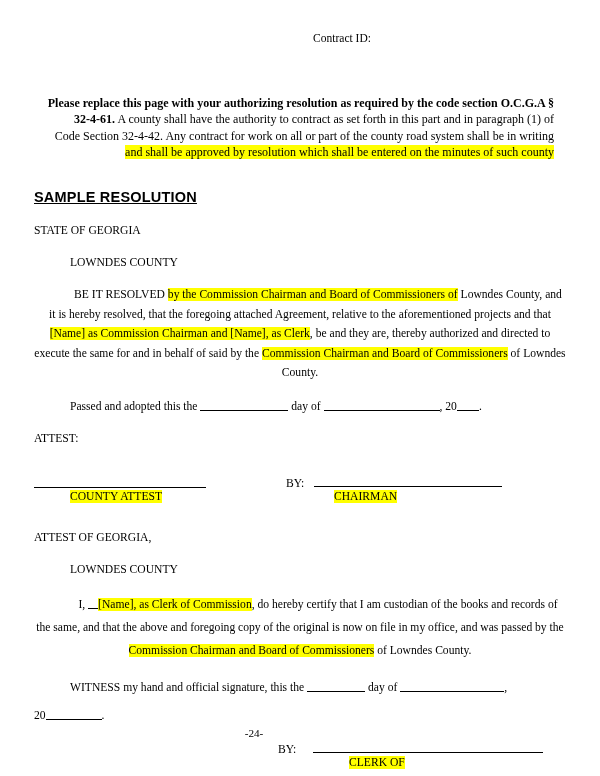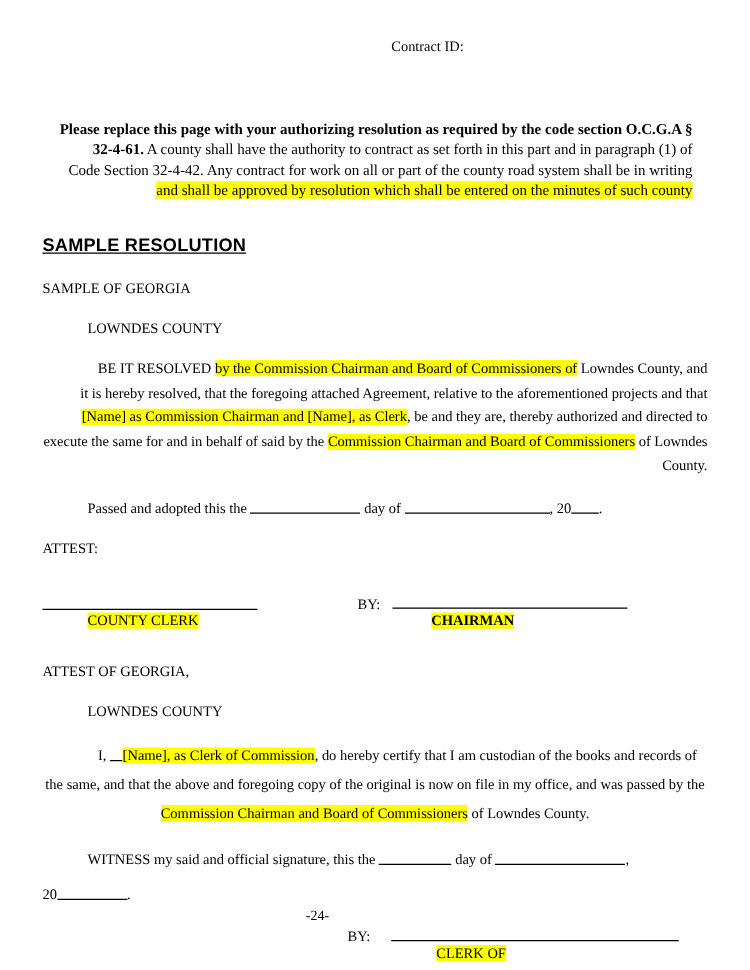--- a/index.html
+++ b/index.html
@@ -66,21 +66,21 @@
   .sp-12 { height: 12px; }
 
   .indent-1 { padding-left: 36px; }
   .indent-2 { padding-left: 36px; }
   .first-indent { text-indent: 36px; }
 
   .body-para {
     margin: 0;
     font-size: 11.6px;
     line-height: 19.5px;
-    text-align: right;
+    text-align: center;
   }
   .body-para-wide {
     margin: 0;
     font-size: 11.6px;
     line-height: 23px;
     text-align: center;
   }
 
   .sig-row {
     position: relative;
@@ -111,23 +111,22 @@
     height: 18px;
     font-size: 11.6px;
   }
   .lbl-clerk {
     position: absolute;
     left: 36px;
     top: 0;
   }
   .lbl-chair {
     position: absolute;
-    left: 311px;
+    left: 300px;
     top: 0;
-    font-weight: bold;
   }
 
   .sig-row2 {
     position: relative;
     height: 18px;
     font-size: 11.6px;
   }
   .sig2-by {
     position: absolute;
     left: 244px;
@@ -178,21 +177,21 @@
   <div class="contract-id-row">Contract ID:</div>
 
   <div class="sp-18"></div>
 
   <p class="notice"><b>Please replace this page with your authorizing resolution as required by the code section O.C.G.A § 32-4-61.</b> <span>A county shall have the authority to contract as set forth in this part and in paragraph (1) of Code Section 32-4-42. Any contract for work on all or part of the county road system shall be in writing</span> <span class="hl">and shall be approved by resolution which shall be entered on the minutes of such county</span></p>
 
   <div class="doc-title">SAMPLE RESOLUTION</div>
 
   <div class="sp-18"></div>
 
-  <div class="ln">SAMPLE OF GEORGIA</div>
+  <div class="ln">STATE OF GEORGIA</div>
 
   <div class="sp-16"></div>
 
   <div class="ln indent-1">LOWNDES COUNTY</div>
 
   <div class="sp-14"></div>
 
   <p class="body-para first-indent"><span>BE IT RESOLVED </span><span class="hl">by the Commission Chairman and Board of Commissioners of</span><span> Lowndes County, and it is hereby resolved, that the foregoing attached Agreement, relative to the aforementioned projects and that </span><span class="hl">[Name] as Commission Chairman and [Name], as Clerk</span><span>, be and they are, thereby authorized and directed to execute the same for and in behalf of said by the </span><span class="hl">Commission Chairman and Board of Commissioners</span><span> of Lowndes County.</span></p>
 
   <div class="sp-16"></div>
@@ -205,39 +204,39 @@
 
   <div class="sp-24"></div>
 
   <div class="sig-row">
     <span class="sig-left-line"></span>
     <span class="sig-by">BY:</span>
     <span class="sig-right-line"></span>
   </div>
 
   <div class="sig-labels">
-    <span class="lbl-clerk hl">COUNTY CLERK</span>
+    <span class="lbl-clerk hl">COUNTY ATTEST</span>
     <span class="lbl-chair hl">CHAIRMAN</span>
   </div>
 
   <div class="sp-22"></div>
 
   <div class="ln">ATTEST OF GEORGIA,</div>
 
   <div class="sp-16"></div>
 
   <div class="ln indent-2">LOWNDES COUNTY</div>
 
   <div class="sp-14"></div>
 
   <p class="body-para-wide first-indent"><span>I, </span><span class="blank b-10"></span><span class="hl">[Name], as Clerk of Commission</span><span>, do hereby certify that I am custodian of the books and records of the same, and that the above and foregoing copy of the original is now on file in my office, and was passed by the </span><span class="hl">Commission Chairman and Board of Commissioners</span><span> of Lowndes County.</span></p>
 
   <div class="sp-18"></div>
 
-  <div class="ln indent-1"><span>WITNESS my said and official signature, this the </span><span class="blank b-58"></span><span> day of </span><span class="blank b-104"></span><span>,</span></div>
+  <div class="ln indent-1"><span>WITNESS my hand and official signature, this the </span><span class="blank b-58"></span><span> day of </span><span class="blank b-104"></span><span>,</span></div>
 
   <div class="sp-12"></div>
 
   <div class="ln"><span>20</span><span class="blank b-56"></span><span>.</span></div>
 
   <div class="sp-14"></div>
 
   <div class="sig-row2">
     <span class="sig2-by">BY:</span>
     <span class="sig2-line"></span>

